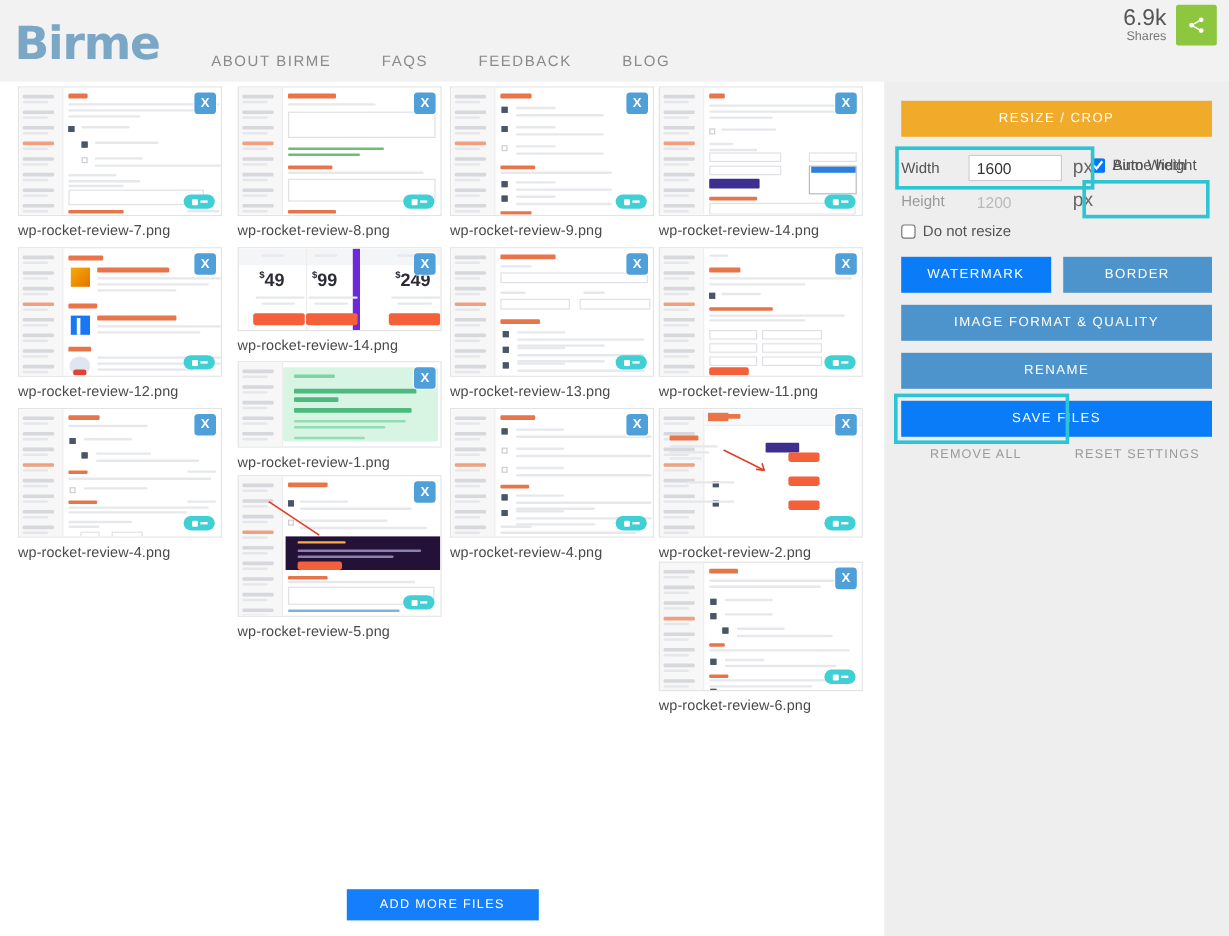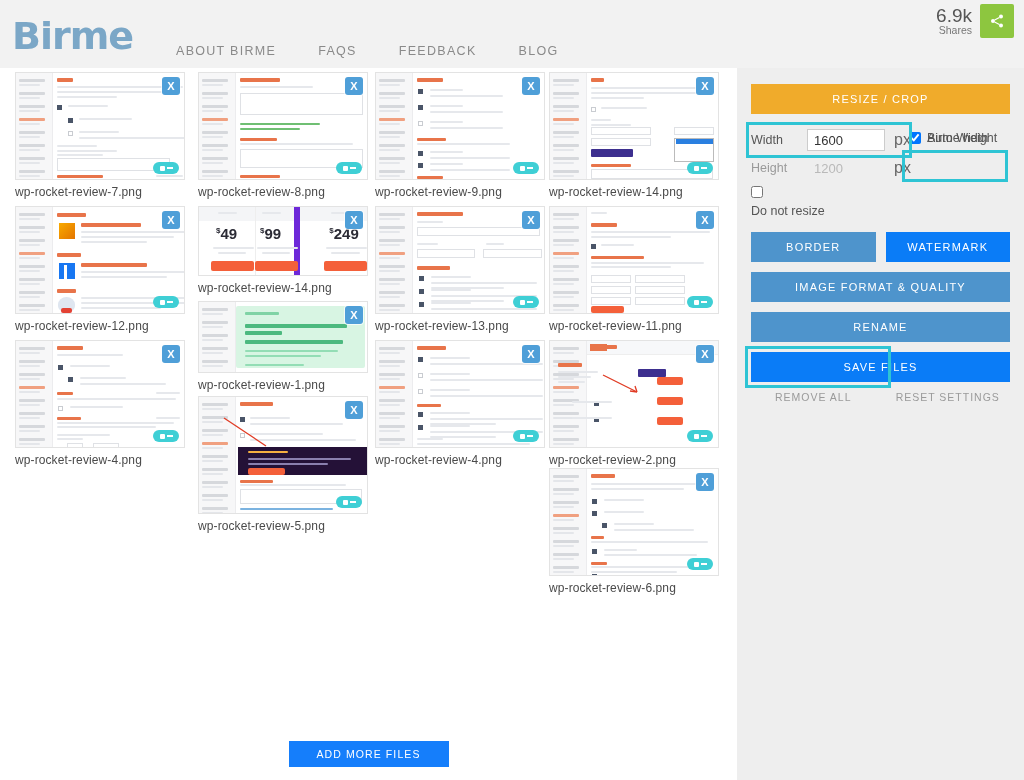--- a/index.html
+++ b/index.html
@@ -136,21 +136,21 @@
     font-size: 13px; color: #333; padding: 0 6px;
     font-family: "Liberation Sans", sans-serif;
   }
   .sz-input.disabled { border-color: transparent; background: transparent; color: #b9b9b9; }
   .sz-unit { margin-left: 9px; font-size: 16px; color: #666; }
   .side-chk {
     position: absolute; display: flex; align-items: center; gap: 6px;
     font-size: 12.5px; color: #555;
   }
   .side-chk input { width: 12px; height: 12px; margin:0; cursor:pointer; }
-  #norisize-row { display: flex; gap: 6px; margin-top: 4px; font-size: 12.5px; color: #555; flex-direction: column; }
+  #norisize-row { display: flex; align-items: center; gap: 6px; margin-top: 4px; font-size: 12.5px; color: #555; }
   #norisize-row input { width: 12px; height: 12px; margin: 0; cursor:pointer; }
 
   .hl {
     position: absolute; border: 3px solid #2ec4d4; pointer-events: none; z-index: 9;
   }
   #bottom-links {
     display: flex; gap: 10px; margin-top: 9px;
   }
   #bottom-links span {
     flex: 1; text-align: center; font-size: 10.5px; letter-spacing: 1px;
@@ -877,22 +877,22 @@
     </div>
     <label id="norisize-row">
       <input type="checkbox" style="">
       <span>Do not resize</span>
     </label>
     <div class="hl" style="left:-5px; top:-4px; width:166px; height:36px;"></div>
     <div class="hl" style="left:151px; top:24px; width:106px; height:32px;"></div>
   </div>
 
   <div class="row2" style="margin-top:14px;">
+    <button class="pbtn bright">WATERMARK</button>
     <button class="pbtn steel">BORDER</button>
-    <button class="pbtn bright">WATERMARK</button>
   </div>
 
   <button class="pbtn steel" style="margin-top:10px;">IMAGE FORMAT &amp; QUALITY</button>
   <button class="pbtn steel" style="margin-top:10px;">RENAME</button>
 
   <div class="row2" style="position:relative;">
     <button class="pbtn bright">SAVE FILES</button>
     <div class="hl" style="left:-6px; top:-6px; width:146px; height:42px;"></div>
   </div>
 

